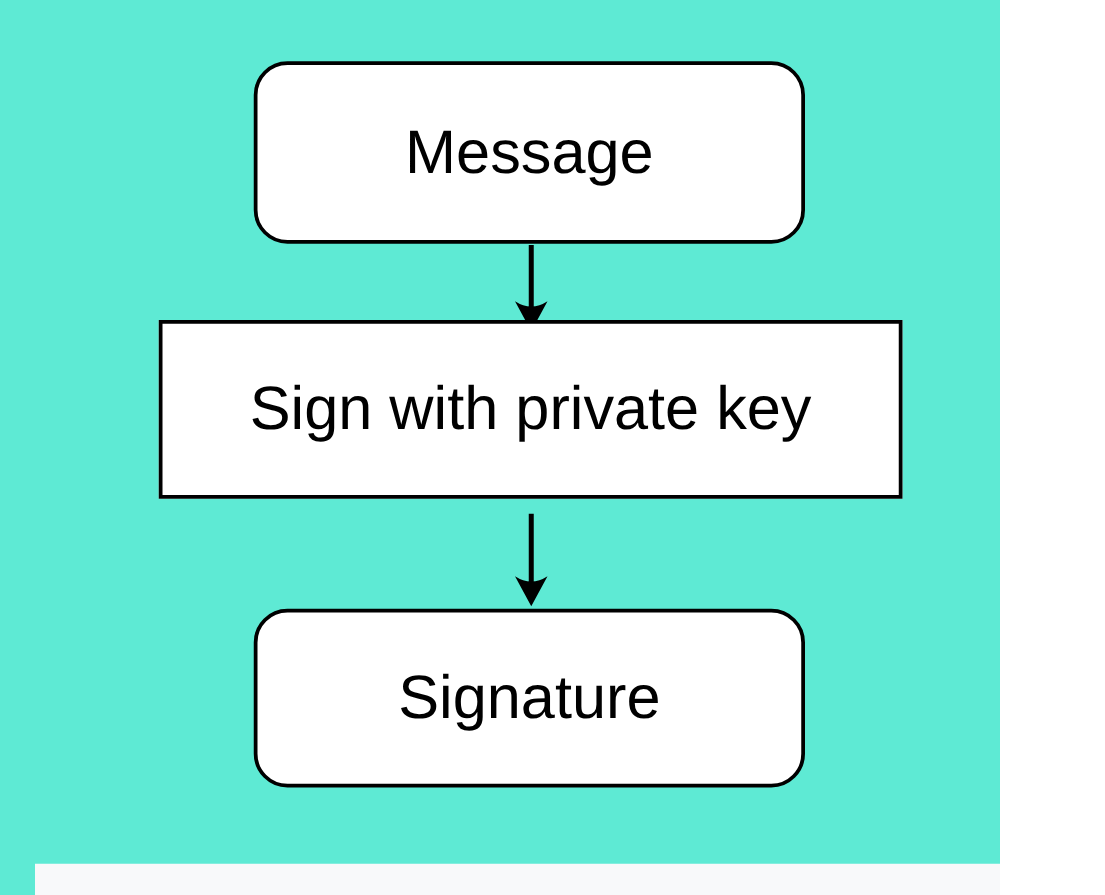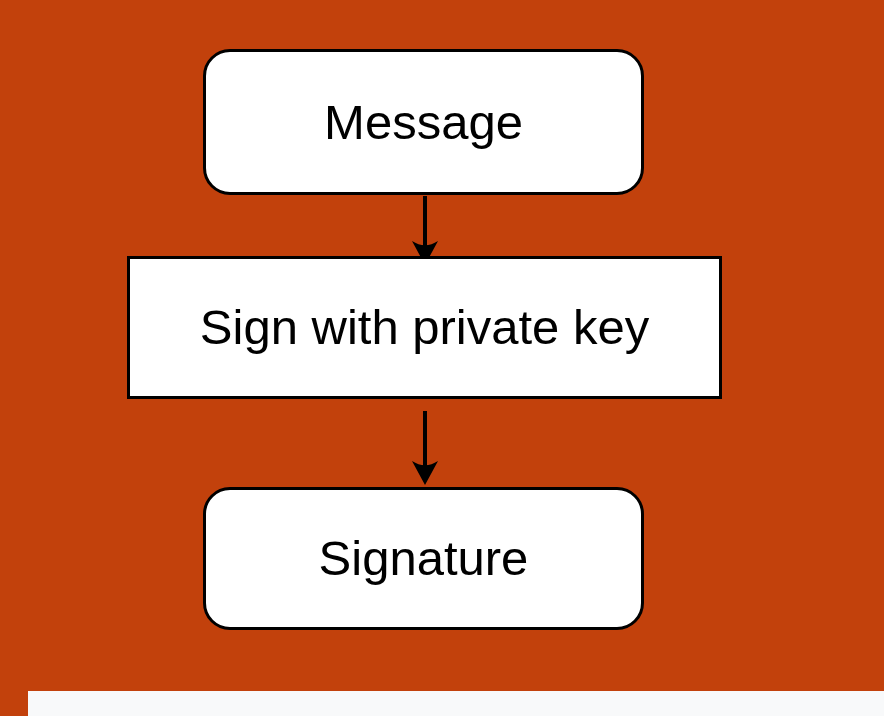--- a/index.html
+++ b/index.html
@@ -2,23 +2,23 @@
 <html><head>
 <meta charset="utf-8">
 <style>
   html, body {
     margin: 0;
     padding: 0;
     background: #ffffff;
   }
   .canvas {
     position: relative;
-    width: 884px;
+    width: 800px;
     height: 716px;
-    background: #c2410c;
+    background: #5eead4;
     overflow: hidden;
     font-family: "Liberation Sans", sans-serif;
   }
   .node {
     position: absolute;
     box-sizing: border-box;
     border: 3px solid #000000;
     background: #ffffff;
     display: flex;
     align-items: center;

